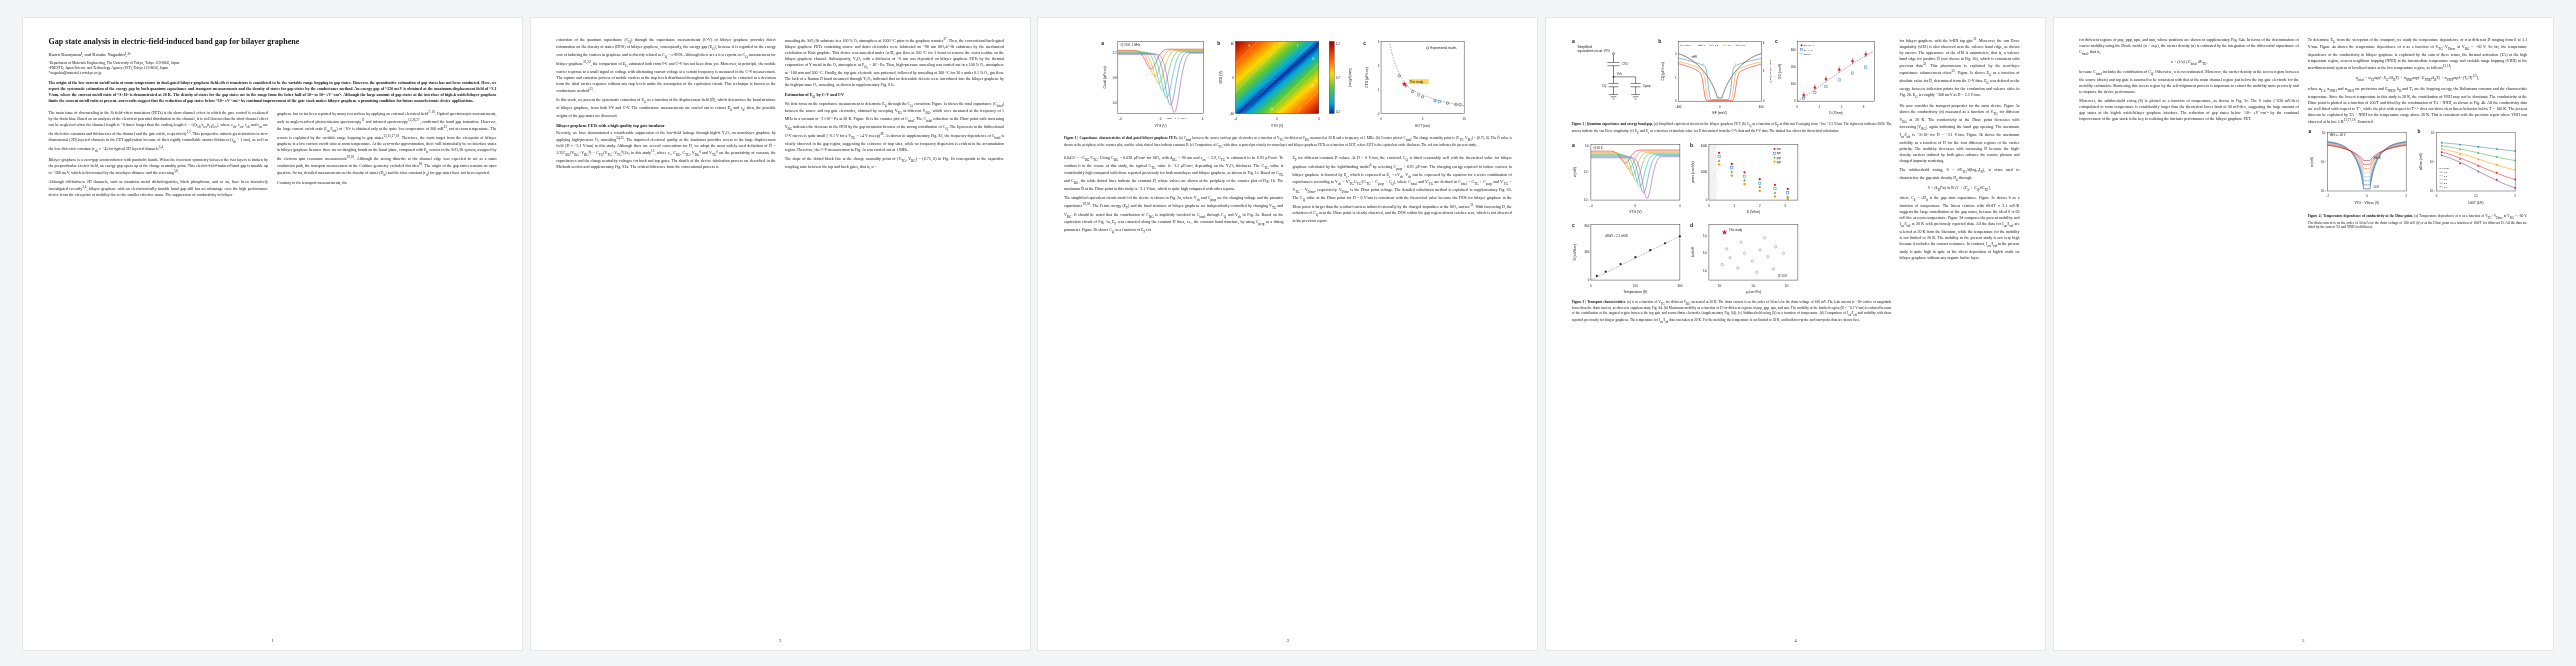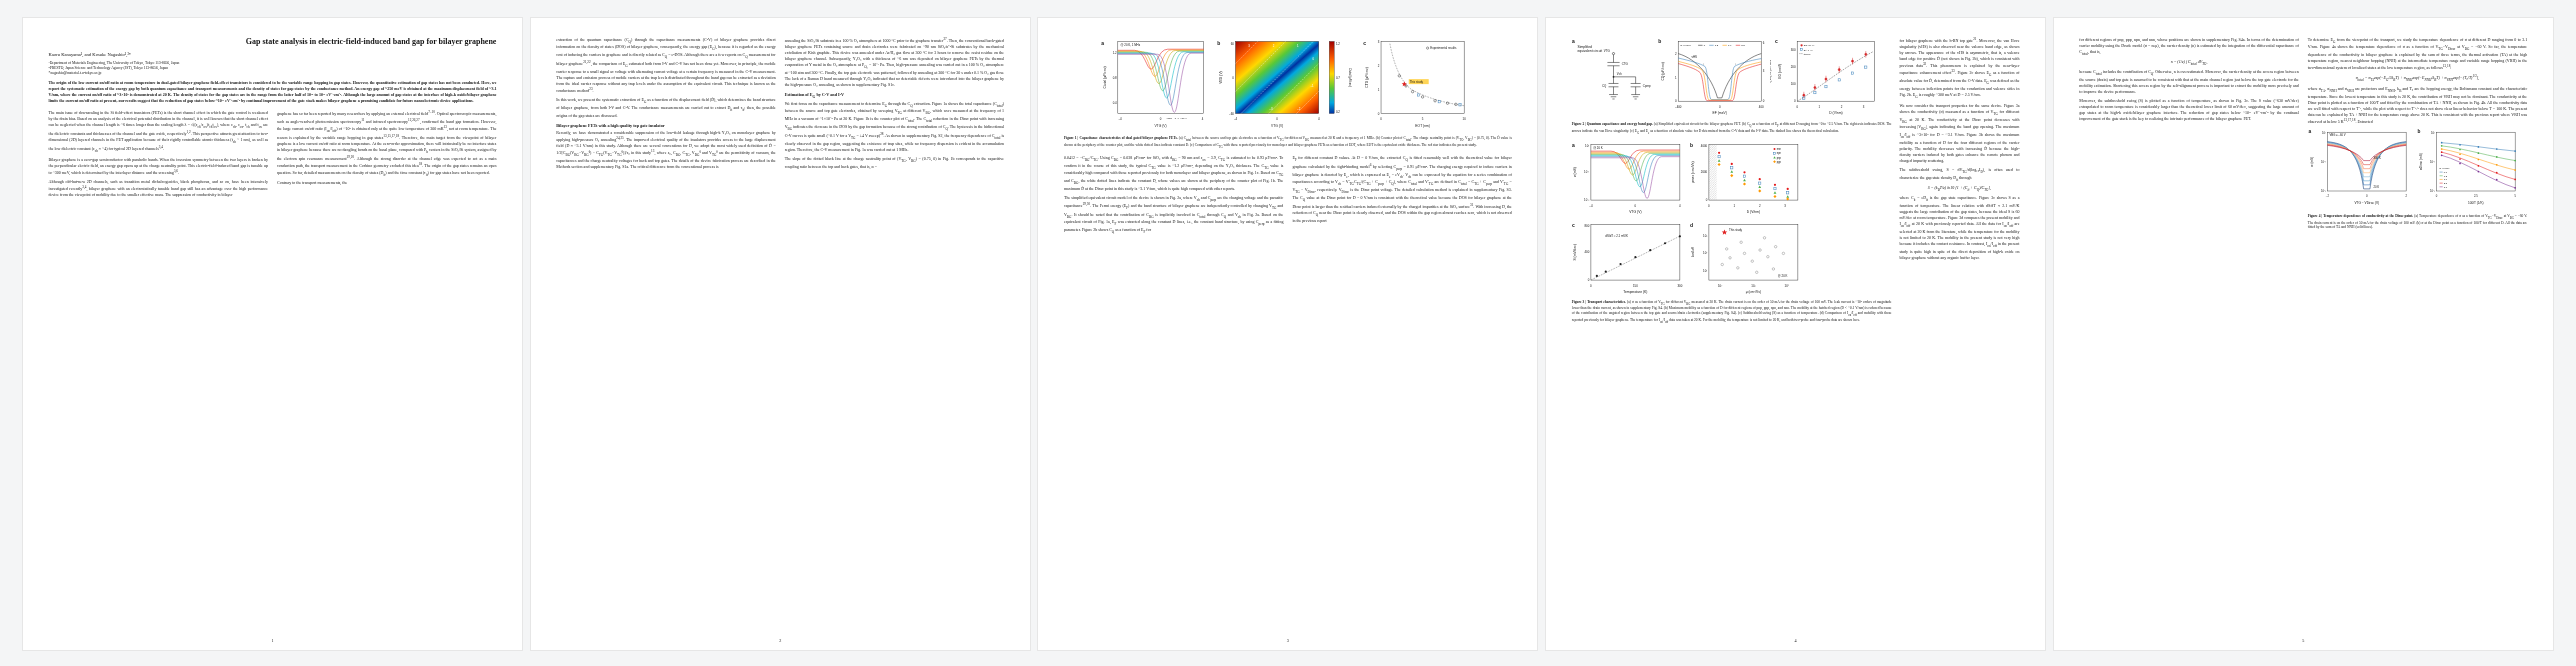--- a/index.html
+++ b/index.html
@@ -1,19 +1,19 @@
 <!DOCTYPE html>
 <html style="font-size:9px"><head>
 <meta charset="utf-8">
 <style>
   html,body{margin:0;padding:0;background:#f4f5f6;}
   .canvas{position:relative;width:2576px;height:667px;display:flex;gap:6.7px;padding:16.7px 22px;box-sizing:border-box;background:#f4f5f6;}
   .page{position:relative;width:501px;height:634px;background:#ffffff;border:0.6px solid #e6e6e6;
         padding:19px 25.6px 14.5px;box-sizing:border-box;font-family:"Liberation Serif",serif;color:#141414;overflow:hidden;}
-  h1.title{font-size:8px;line-height:1.25;margin:0 0 5.6px;font-weight:bold;text-align:right;}
+  h1.title{font-size:8px;line-height:1.25;margin:0 0 5.6px;font-weight:bold;}
   .authors{font-size:4.6px;margin:0 0 3.3px;}
   .affil{font-size:3.7px;margin:0 0 1.1px;}
   .email{margin-bottom:5.6px;}
   .abstract{font-size:4px;font-weight:bold;text-align:justify;line-height:1.45;margin:4.4px 0 6.7px;}
   .cols{display:flex;gap:9px;}
   .col{flex:1;min-width:0;}
   p.body{font-size:4px;line-height:1.5;text-align:justify;margin:0 0 2.8px;}
   h3.subhead{font-size:4.2px;font-weight:bold;margin:3.9px 0 2.2px;}
   p.eq{font-size:4px;font-style:italic;text-align:center;margin:2.8px 0 3.3px;}
   .pageno{position:absolute;bottom:6.7px;left:0;right:0;text-align:center;font-size:4.2px;}

